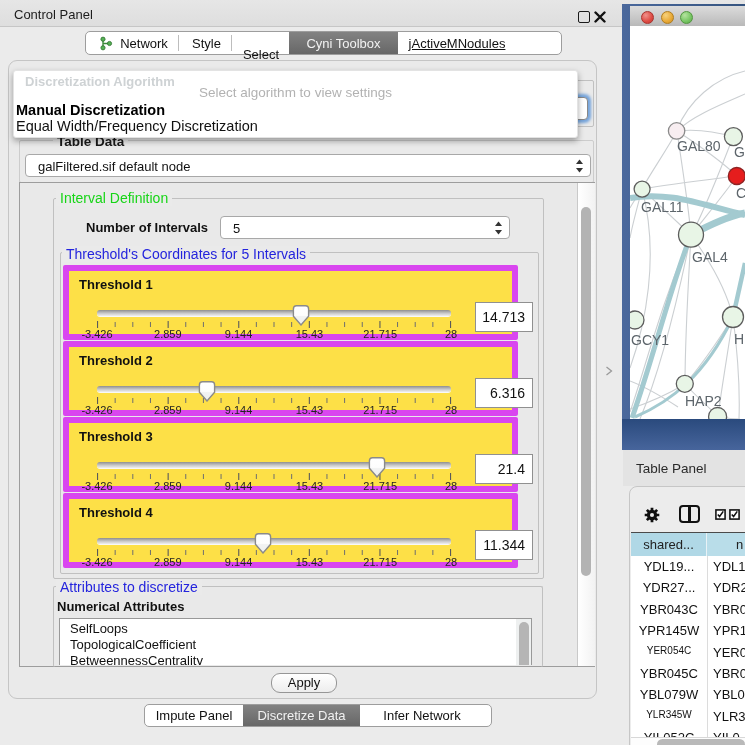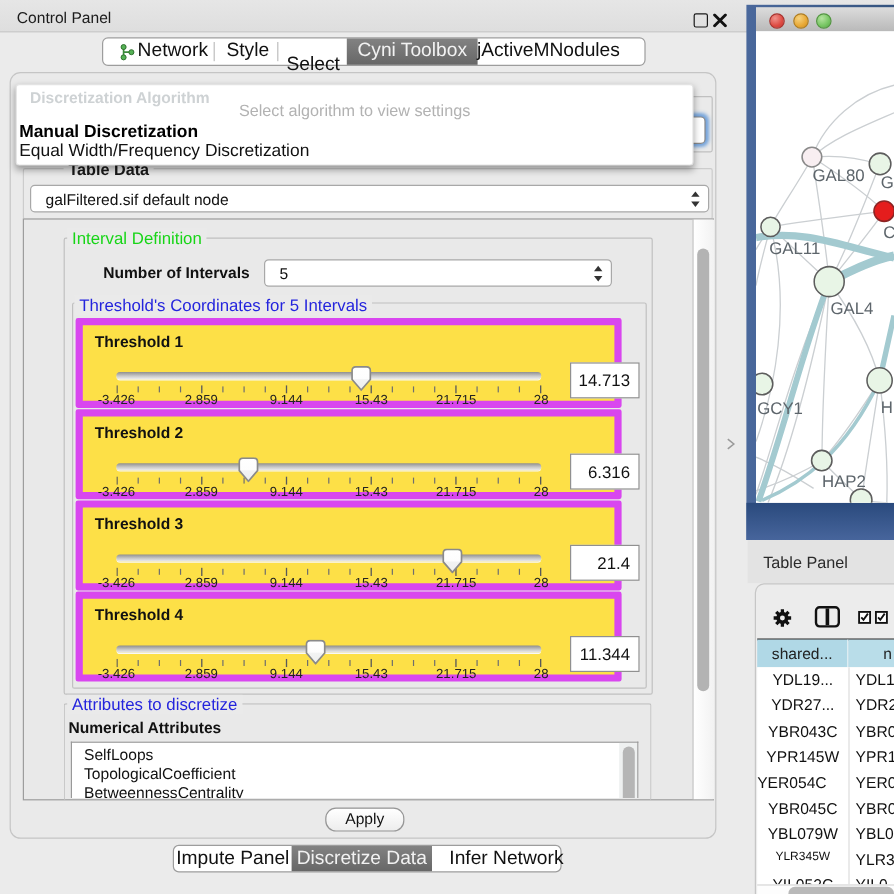--- a/index.html
+++ b/index.html
@@ -4,21 +4,21 @@
 <style>
 html,body{margin:0;padding:0;}
 body{width:745px;height:745px;overflow:hidden;font-family:"Liberation Sans",sans-serif;background:#ebebeb;}
 #page{position:relative;width:745px;height:745px;background:#ebebeb;}
 .abs{position:absolute;}
 .b{font-weight:bold;}
 
 #titlebar{left:0;top:0;width:745px;height:26px;background:linear-gradient(#e6e6e6,#dedede);border-bottom:1px solid #c6c6c6;}
 #titletext{left:14px;top:7px;font-size:13px;color:#1c1c1c;}
 
-.seg{background:#fff;border:1px solid #9d9d9d;border-radius:5px;font-size:16px;color:#111;}
+.seg{background:#fff;border:1px solid #9d9d9d;border-radius:5px;font-size:13px;color:#111;padding-left:24px;}
 .seg .dark{position:absolute;top:0;bottom:0;background:linear-gradient(#828282,#676767);color:#f2f2f2;}
 .seg span{position:absolute;top:0;bottom:0;display:flex;align-items:center;justify-content:center;}
 .sep{position:absolute;top:3px;bottom:3px;width:1px;background:#bdbdbd;}
 
 #panel{left:8px;top:60px;width:589px;height:639px;background:#eaeaea;border:1px solid #c5c5c5;border-radius:9px;box-sizing:border-box;}
 
 .grp{position:absolute;border:1px solid #c0c0c0;border-radius:2px;}
 .gtitle{position:absolute;background:#eaeaea;padding:0 4px;font-size:14px;}
 
 #viewport{left:19px;top:182px;width:576px;height:485px;border:1px solid #9d9d9d;background:#e9e9e9;box-sizing:border-box;}
@@ -58,21 +58,21 @@
 <svg class="abs" style="left:594px;top:11px;" width="12" height="12">
       <path d="M1.5,1.5 L10.5,10.5 M10.5,1.5 L1.5,10.5" stroke="#111" stroke-width="2.4" stroke-linecap="round"></path>
     </svg>
 
 <div class="abs seg" id="topseg" style="left:85px;top:31px;width:451px;height:22px;">
   <div class="dark" style="left:203px;width:109px;"></div>
   <span style="left:24px;width:68px;">Network</span>
   <span style="left:94px;width:53px;">Style</span>
   <span style="left:147px;width:56px;margin-top:22px;">Select</span>
   <span style="left:203px;width:109px;color:#f2f2f2;">Cyni Toolbox</span>
-  <span style="left:312px;width:118px;">jActiveMNodules</span>
+  <span style="left:312px;width:118px;text-decoration:underline;">jActiveMNodules</span>
   <div class="sep" style="left:92px;"></div>
   <div class="sep" style="left:145px;"></div>
   <svg style="position:absolute;left:13px;top:4px;" width="14" height="15" viewBox="0 0 14 15">
     <path d="M4,3.5 L4,11.5 M4,7.5 L10,7.5" stroke="#3c8a3c" stroke-width="1.4" fill="none"></path>
     <circle cx="4" cy="3.2" r="2.1" fill="#55b155" stroke="#2c6e2c" stroke-width="0.8"></circle>
     <circle cx="4" cy="11.8" r="2.1" fill="#55b155" stroke="#2c6e2c" stroke-width="0.8"></circle>
     <circle cx="10.5" cy="7.5" r="2.1" fill="#55b155" stroke="#2c6e2c" stroke-width="0.8"></circle>
   </svg>
 </div>
 
@@ -387,21 +387,21 @@
 <div class="abs" style="left:707px;top:533px;width:38px;height:23px;background:#b9dde9;font-size:13px;color:#222;line-height:23px;padding-left:29px;">n</div>
 <div class="abs" style="left:631px;top:556px;width:114px;height:181px;background:#fff;overflow:hidden;">
 <div style="position:absolute;left:0;top:3.0px;width:76px;text-align:center;font-size:13px;color:#111;">YDL19...</div>
 <div style="position:absolute;left:82px;top:3.0px;font-size:13px;color:#111;white-space:nowrap;">YDL1</div>
 <div style="position:absolute;left:0;top:24.4px;width:76px;text-align:center;font-size:13px;color:#111;">YDR27...</div>
 <div style="position:absolute;left:82px;top:24.4px;font-size:13px;color:#111;white-space:nowrap;">YDR2</div>
 <div style="position:absolute;left:0;top:45.8px;width:76px;text-align:center;font-size:13px;color:#111;">YBR043C</div>
 <div style="position:absolute;left:82px;top:45.8px;font-size:13px;color:#111;white-space:nowrap;">YBR0</div>
 <div style="position:absolute;left:0;top:67.2px;width:76px;text-align:center;font-size:13px;color:#111;">YPR145W</div>
 <div style="position:absolute;left:82px;top:67.2px;font-size:13px;color:#111;white-space:nowrap;">YPR1</div>
-<div style="position:absolute;left:0;top:88.6px;width:76px;text-align:left;font-size:13px;color:#111;">YER054C</div>
+<div style="position:absolute;left:0;top:88.6px;width:76px;text-align:center;font-size:10px;color:#111;">YER054C</div>
 <div style="position:absolute;left:82px;top:88.6px;font-size:13px;color:#111;white-space:nowrap;">YER0</div>
 <div style="position:absolute;left:0;top:110.0px;width:76px;text-align:center;font-size:13px;color:#111;">YBR045C</div>
 <div style="position:absolute;left:82px;top:110.0px;font-size:13px;color:#111;white-space:nowrap;">YBR0</div>
 <div style="position:absolute;left:0;top:131.4px;width:76px;text-align:center;font-size:13px;color:#111;">YBL079W</div>
 <div style="position:absolute;left:82px;top:131.4px;font-size:13px;color:#111;white-space:nowrap;">YBL0</div>
 <div style="position:absolute;left:0;top:152.8px;width:76px;text-align:center;font-size:10px;color:#111;">YLR345W</div>
 <div style="position:absolute;left:82px;top:152.8px;font-size:13px;color:#111;white-space:nowrap;">YLR3</div>
 <div style="position:absolute;left:0;top:174.2px;width:76px;text-align:center;font-size:13px;color:#111;">YIL052C</div>
 <div style="position:absolute;left:82px;top:174.2px;font-size:13px;color:#111;white-space:nowrap;">YIL0</div>
 <div style="position:absolute;left:76px;top:0;width:1px;height:181px;background:#dcdcdc;"></div>

